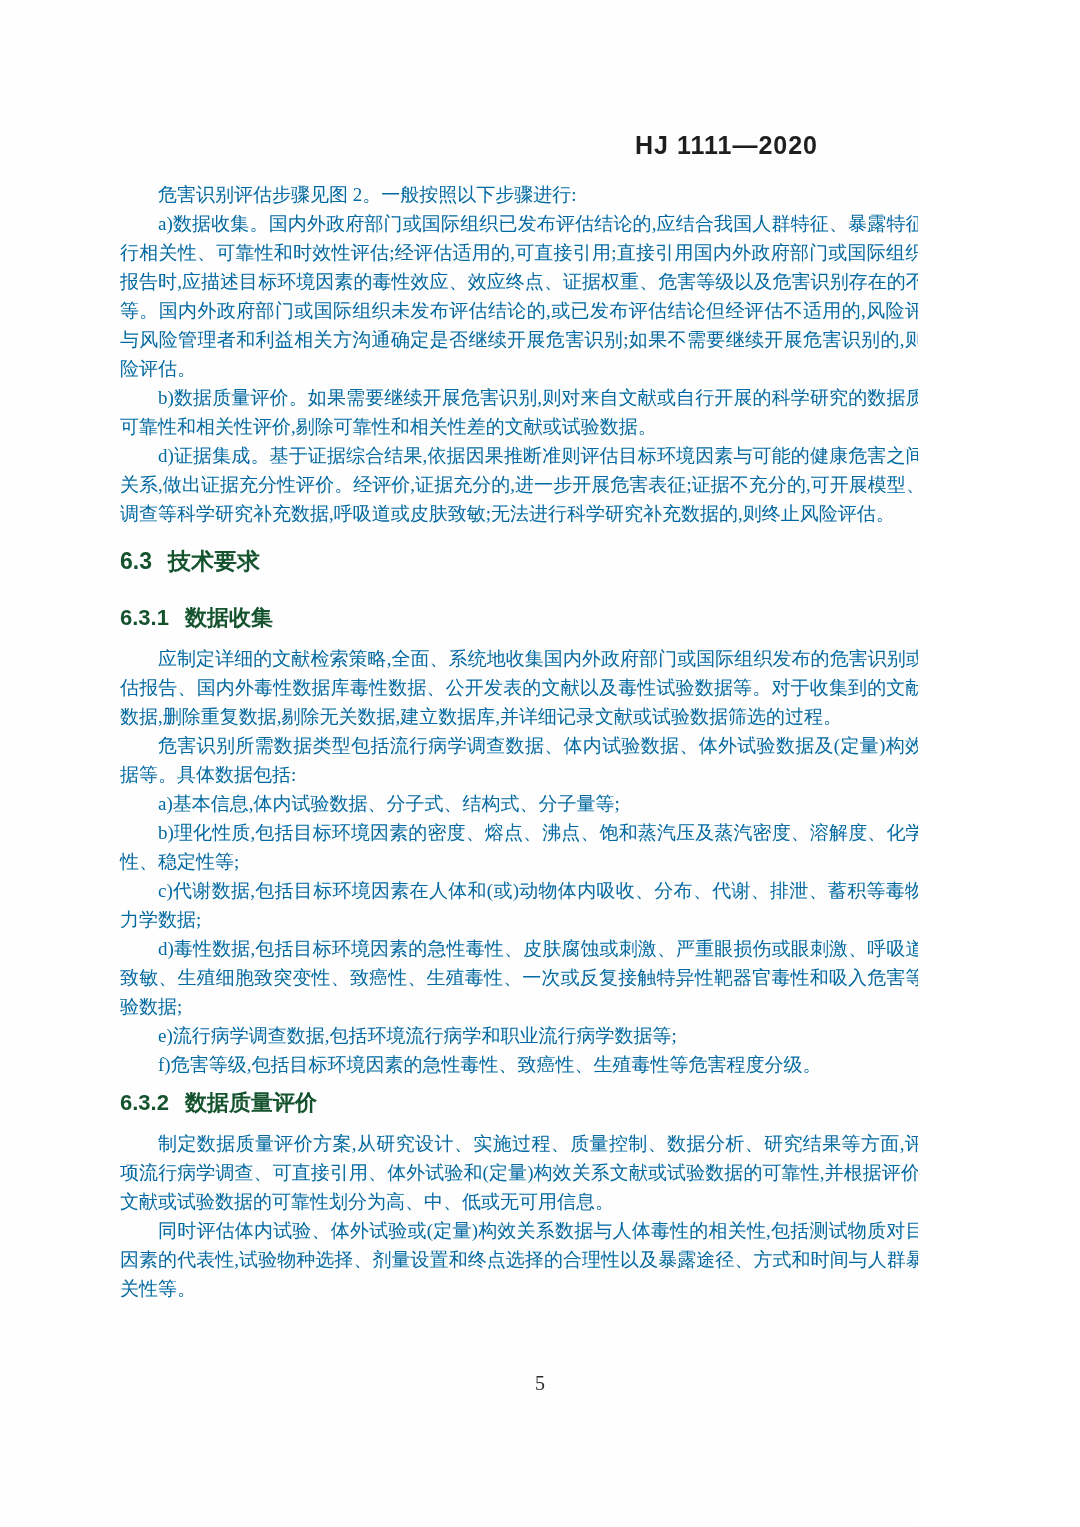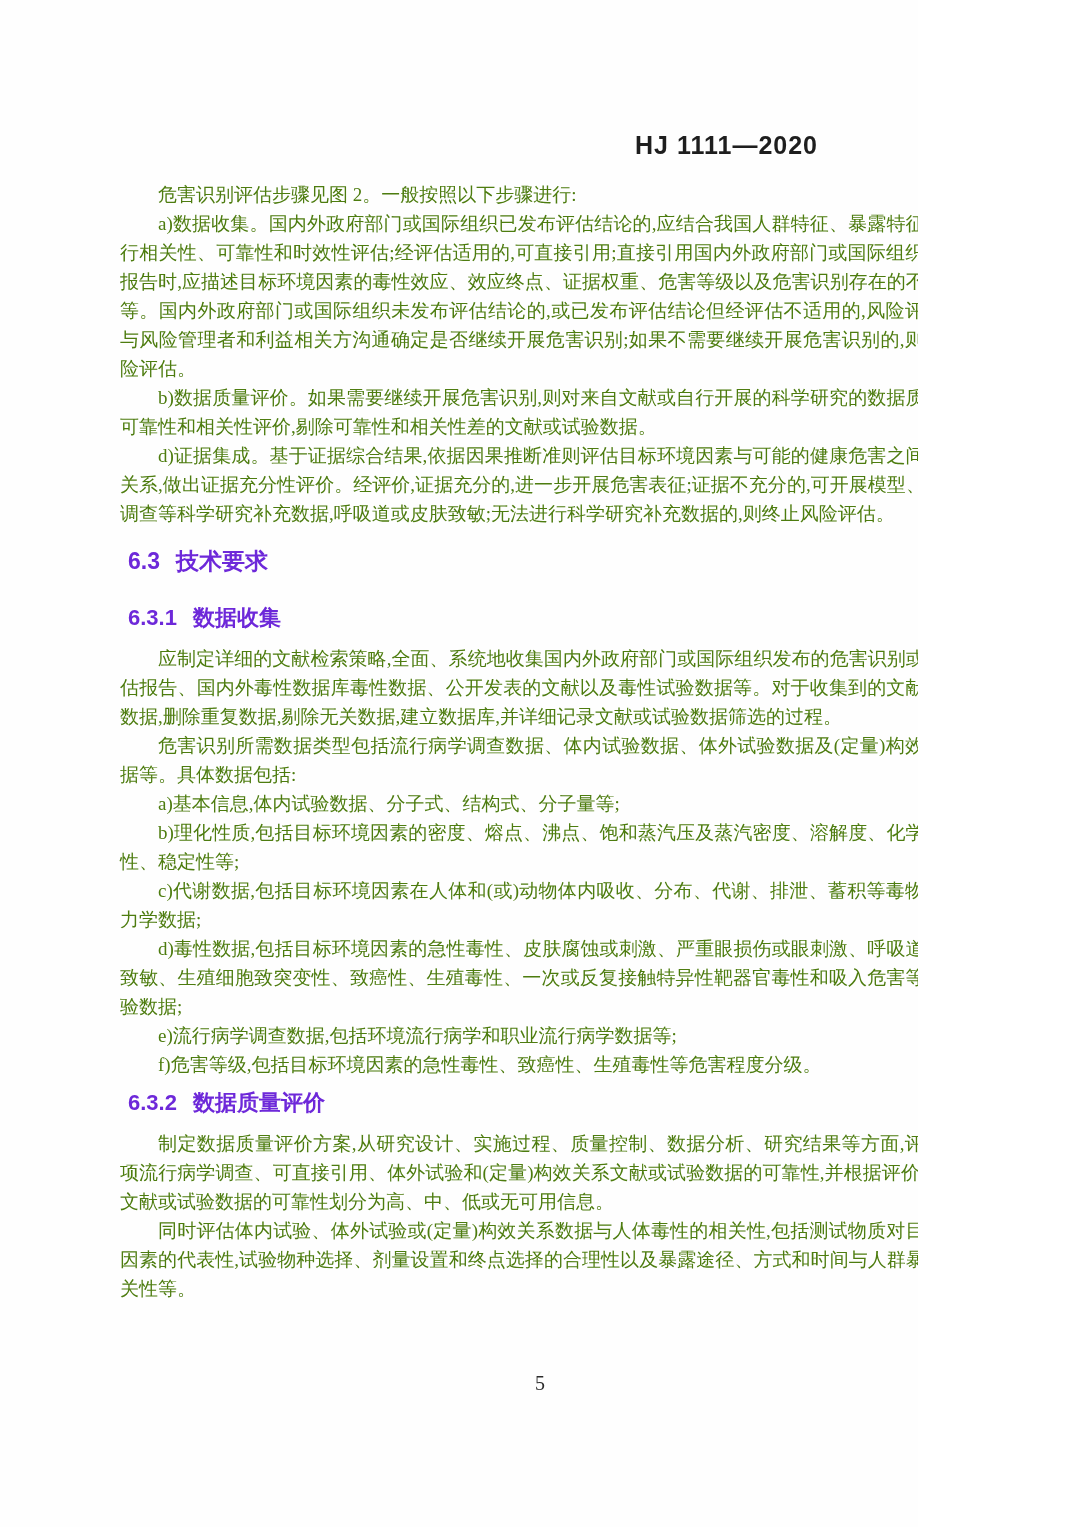--- a/index.html
+++ b/index.html
@@ -32,27 +32,27 @@
     left: 120px;
     top: 180px;
     width: 862px;
   }
   p.para {
     margin: 0;
     font-size: 19px;
     line-height: 29px;
     text-align: justify;
     text-indent: 2em;
-    color: #4d7c0f;
+    color: #0369a1;
   }
   .heading {
     font-family: "Liberation Sans", "DejaVu Sans", sans-serif;
     font-weight: bold;
-    color: #6d28d9;
-    margin: 8px;
+    color: #14532d;
+    margin: 0;
   }
   .h-l2 {
     font-size: 23px;
     line-height: 34px;
     margin-top: 16px;
   }
   .h-l3 {
     font-size: 22px;
     line-height: 32px;
   }

